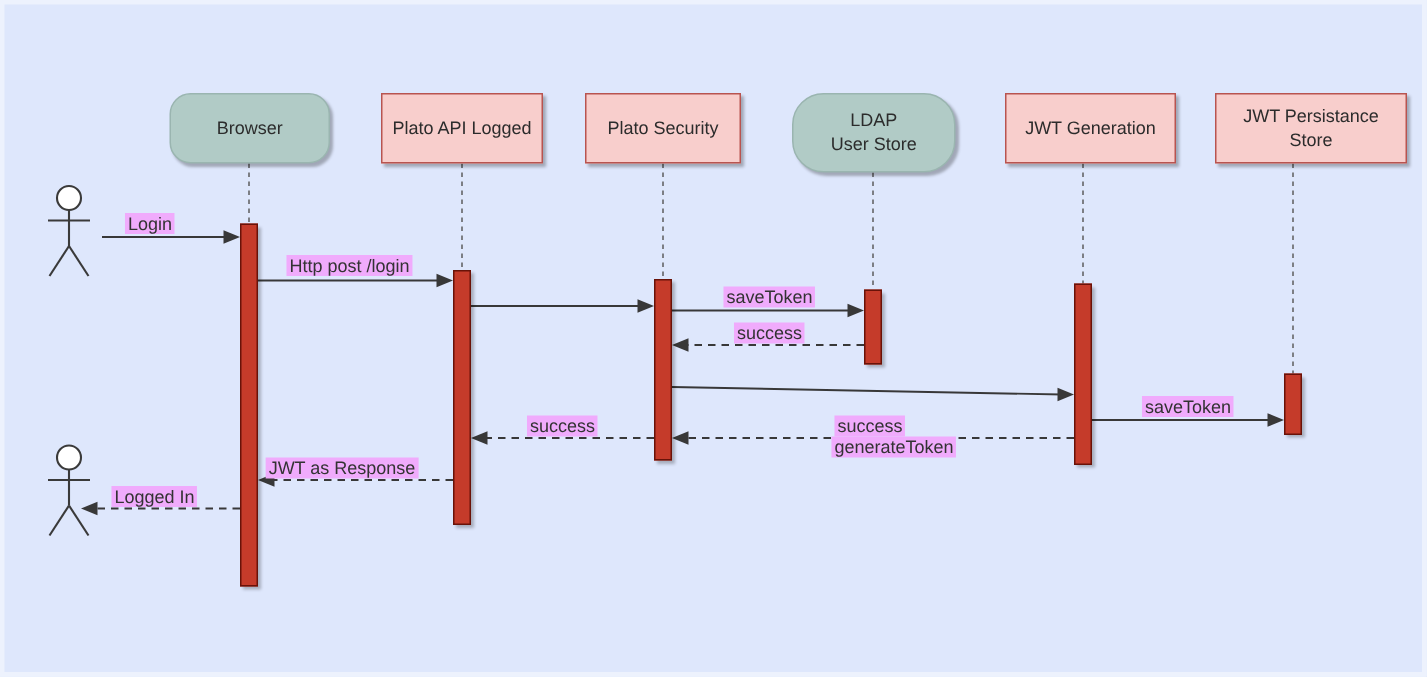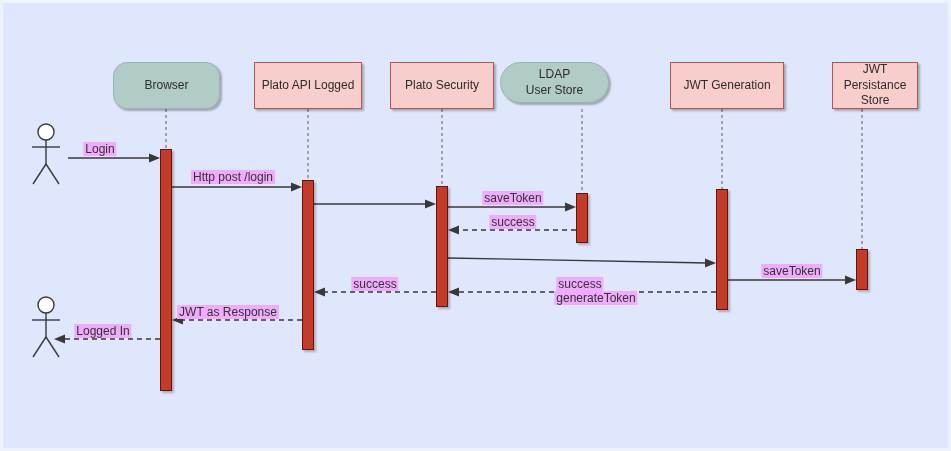--- a/index.html
+++ b/index.html
@@ -107,24 +107,24 @@
     <div class="mlabel" style="left: 513px; top: 222px;">success</div>
     <div class="mlabel" style="left: 596px; top: 268px; margin-top: 30px;">generateToken</div>
     <div class="mlabel" style="left: 792px; top: 271px;">saveToken</div>
     <div class="mlabel" style="left: 580px; top: 284px;">success</div>
     <div class="mlabel" style="left: 375px; top: 284px;">success</div>
     <div class="mlabel" style="left: 228px; top: 312px;">JWT as Response</div>
     <div class="mlabel" style="left: 103px; top: 331px;">Logged In</div>
     <div class="pbox teal" style="left: 113px; width: 107px; top: 62px; height: 47px; border-radius: 14px;">Browser</div>
     <div class="pbox pink" style="left: 254px; width: 108px; top: 62px; height: 47px;">Plato API Logged</div>
     <div class="pbox pink" style="left: 390px; width: 104px; top: 62px; height: 47px;">Plato Security</div>
-    <div class="pbox teal" style="left: 500px; width: 109px; top: 62px; height: 41px; border-radius: 21px;">LDAP
+    <div class="pbox teal" style="left: 528px; width: 109px; top: 62px; height: 53px; border-radius: 21px;">LDAP
 User Store</div>
     <div class="pbox pink" style="left: 670px; width: 114px; top: 62px; height: 47px;">JWT Generation</div>
-    <div class="pbox pink" style="left: 810px; width: 86px; top: 62px; height: 47px; margin-left: 22px;">JWT Persistance
+    <div class="pbox pink" style="left: 810px; width: 128px; top: 62px; height: 47px;">JWT Persistance
 Store</div>
     <div class="abar" style="left: 160px; top: 149px; height: 242px;"></div>
     <div class="abar" style="left: 302px; top: 180px; height: 170px;"></div>
     <div class="abar" style="left: 436px; top: 186px; height: 121px;"></div>
     <div class="abar" style="left: 576px; top: 193px; height: 50px;"></div>
     <div class="abar" style="left: 716px; top: 189px; height: 121px;"></div>
     <div class="abar" style="left: 856px; top: 249px; height: 41px;"></div>
   </div>
 
 </body></html>

